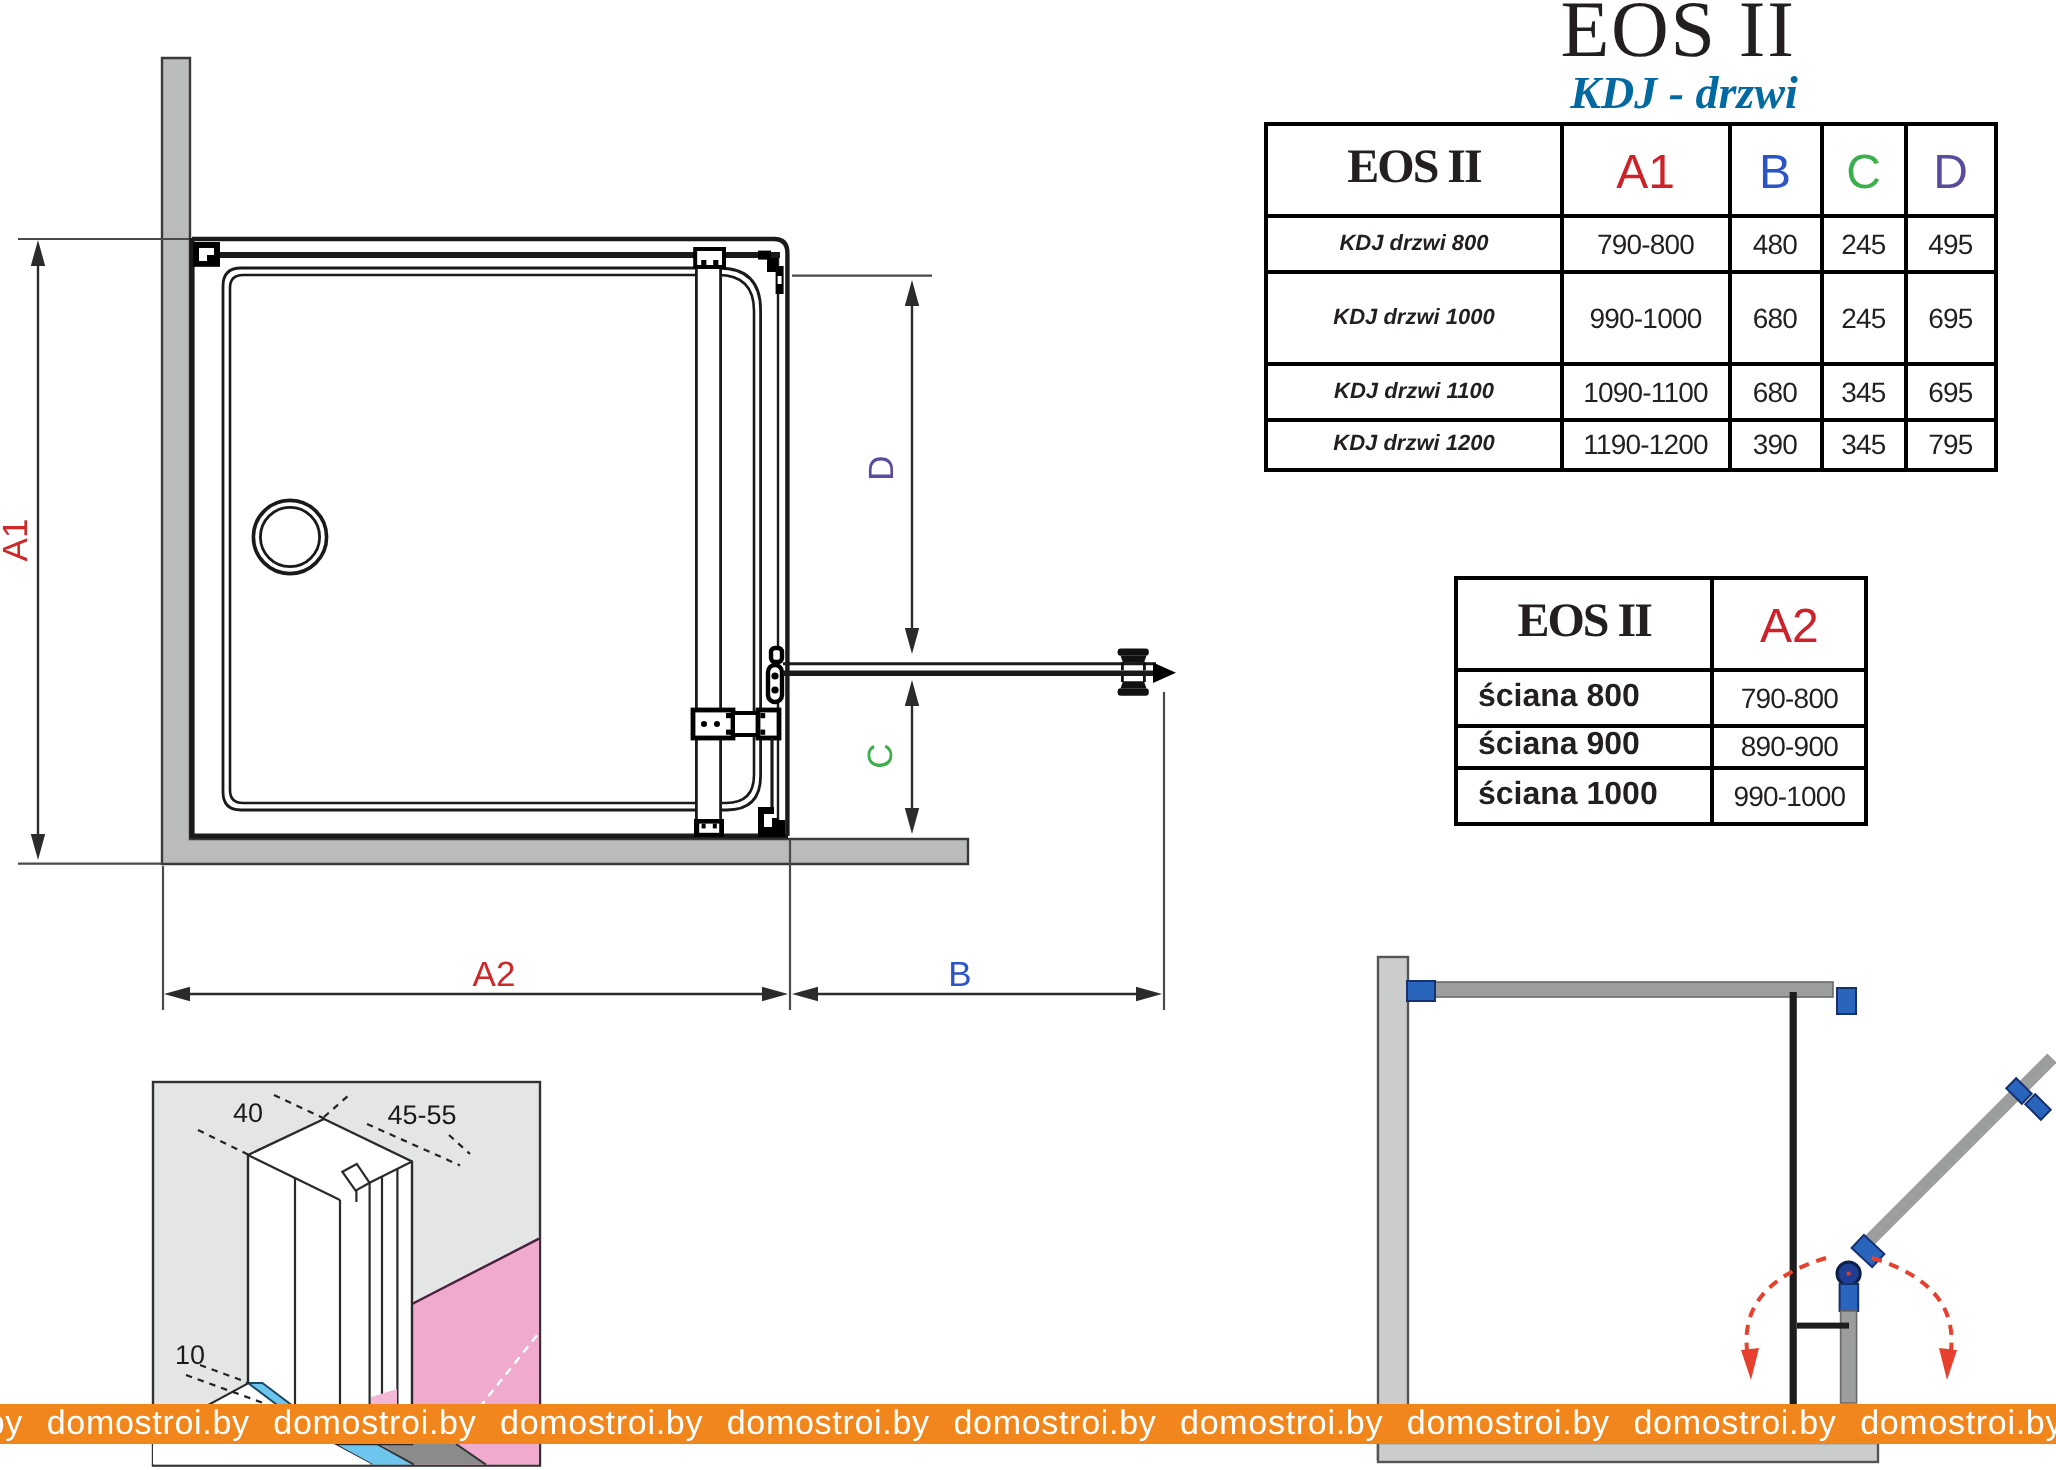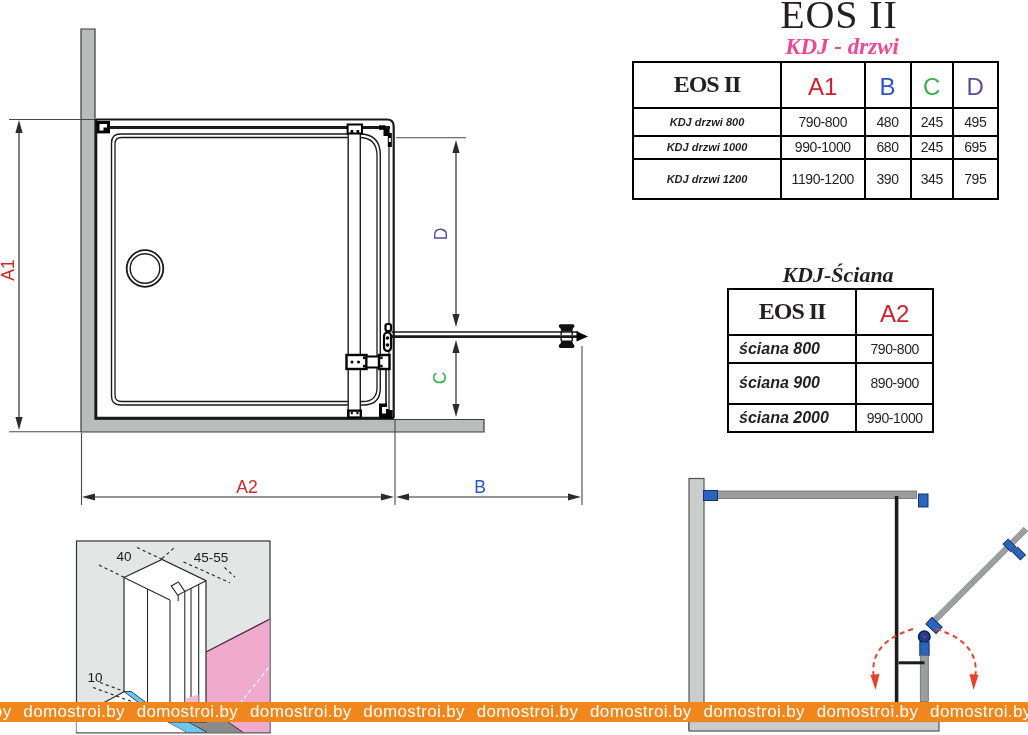--- a/index.html
+++ b/index.html
@@ -1,30 +1,30 @@
 <!DOCTYPE html>
 <html><head><meta charset="utf-8"><style>
 html,body{margin:0;padding:0}
 #page{position:relative;width:1028px;height:735px;background:#fff;overflow:hidden;font-family:"Liberation Sans",sans-serif}
 #dwg{position:absolute;left:0;top:0}
 .ttl1{position:absolute;left:700px;top:-5px;width:278px;text-align:center;font-family:"Liberation Serif",serif;font-size:40px;letter-spacing:0.9px;line-height:1;color:#231f20}
-.ttl2{position:absolute;left:700px;top:35px;width:284px;text-align:center;font-family:"Liberation Serif",serif;font-size:23px;font-weight:bold;font-style:italic;line-height:1;color:#ec4899}
+.ttl2{position:absolute;left:700px;top:35px;width:284px;text-align:center;font-family:"Liberation Serif",serif;font-size:23px;font-weight:bold;font-style:italic;line-height:1;color:#0369a1}
 .ttl3{position:absolute;left:696px;top:264px;width:284px;text-align:center;font-family:"Liberation Serif",serif;font-size:22px;font-weight:bold;font-style:italic;line-height:1;color:#231f20}
 table{position:absolute;border-collapse:collapse;table-layout:fixed;color:#231f20}
 td{border:2px solid #000;text-align:center;vertical-align:middle;padding:0;overflow:hidden;white-space:nowrap}
 #tab1{left:632px;top:60.5px}
 #tab2{left:727px;top:287.5px}
 .hser{font-family:"Liberation Serif",serif;font-size:24px;font-weight:bold;letter-spacing:-1px;padding-top:0}
 .hA{font-size:24px;color:#cc2229;padding-top:4px}
 .hB{font-size:24px;color:#2b54c7;padding-top:4px}
 .hC{font-size:24px;color:#3aaf4c;padding-top:4px}
 .hD{font-size:24px;color:#5a4b9f;padding-top:4px}
 .lbl{font-weight:bold;font-style:italic;font-size:11px}
 .num{font-size:14px;letter-spacing:-0.4px;white-space:nowrap}
-.lbl2{font-weight:bold;font-style:italic;font-size:16px;text-align:left;padding-left:10px}
+.lbl2{font-weight:bold;font-size:16px;text-align:left;padding-left:10px}
 #bar{position:absolute;left:0;top:702px;width:1028px;height:20px;background:#f1861c;color:#fff;font-size:17px;line-height:20px;white-space:nowrap;overflow:hidden;word-spacing:6.75px;letter-spacing:0.35px}
 #bar span{display:inline-block;margin-left:-90px}
 </style></head><body>
 <div id="page">
 <svg id="dwg" width="1028" height="735" viewBox="0 0 1028 735">
 
 <path d="M81,29 L95,29 L95,419.5 L484,419.5 L484,432 L81,432 Z" fill="#b9bcbb" stroke="#3a3a3a" stroke-width="1.2"></path>
 
 <g stroke="#4a4a4a" stroke-width="1.1" fill="none">
 <line x1="9" y1="119.5" x2="95" y2="119.5"></line>
@@ -201,21 +201,20 @@
 <rect x="898.5" y="661.3" width="26" height="3" fill="#1c1c1c"></rect>
 <path d="M913,629 Q870,642 873.5,675" fill="none" stroke="#e8402e" stroke-width="2" stroke-dasharray="5,4"></path>
 <polygon points="870.5,675 879.5,674 875.5,690" fill="#e8402e"></polygon>
 <path d="M936,629 Q979,642 975.5,675" fill="none" stroke="#e8402e" stroke-width="2" stroke-dasharray="5,4"></path>
 <polygon points="969.5,674 978.5,675 973.5,690" fill="#e8402e"></polygon>
 </g>
 </svg>
 
 <div class="ttl1">EOS II</div>
 <div class="ttl2">KDJ - drzwi</div>
-<div class="ttl3">KDJ-Ściana</div>
 
 <table id="tab1">
 <colgroup>
         <col style="width:148px">
         <col style="width:83.5px">
         <col style="width:46px">
         <col style="width:42.5px">
         <col style="width:44.5px">
       </colgroup>
 <tbody>
@@ -226,28 +225,35 @@
           <td class="hC">C</td>
           <td class="hD">D</td>
         </tr>
 <tr style="height:27.9px">
           <td class="lbl">KDJ drzwi 800</td>
           <td class="num">790-800</td>
           <td class="num">480</td>
           <td class="num">245</td>
           <td class="num">495</td>
         </tr>
-<tr style="height:23px">
+<tr style="height:46px">
           <td class="lbl">KDJ drzwi 1000</td>
           <td class="num">990-1000</td>
           <td class="num">680</td>
           <td class="num">245</td>
           <td class="num">695</td>
         </tr>
-<tr style="height:40px">
+<tr style="height:27.9px">
+          <td class="lbl">KDJ drzwi 1100</td>
+          <td class="num">1090-1100</td>
+          <td class="num">680</td>
+          <td class="num">345</td>
+          <td class="num">695</td>
+        </tr>
+<tr style="height:25px">
           <td class="lbl">KDJ drzwi 1200</td>
           <td class="num">1190-1200</td>
           <td class="num">390</td>
           <td class="num">345</td>
           <td class="num">795</td>
         </tr>
 </tbody>
     </table>
 
 <table id="tab2">
@@ -257,23 +263,23 @@
       </colgroup>
 <tbody>
         <tr style="height:46px">
           <td class="hser">EOS II</td>
           <td class="hA">A2</td>
         </tr>
 <tr style="height:28.2px">
           <td class="lbl2">ściana 800</td>
           <td class="num">790-800</td>
         </tr>
-<tr style="height:41px">
+<tr style="height:21px">
           <td class="lbl2">ściana 900</td>
           <td class="num">890-900</td>
         </tr>
 <tr style="height:28.2px">
-          <td class="lbl2">ściana 2000</td>
+          <td class="lbl2">ściana 1000</td>
           <td class="num">990-1000</td>
         </tr>
 </tbody>
     </table>
 <div id="bar"><span>domostroi.by domostroi.by domostroi.by domostroi.by domostroi.by domostroi.by domostroi.by domostroi.by domostroi.by domostroi.by domostroi.by</span></div>
 </div>
 </body></html>

